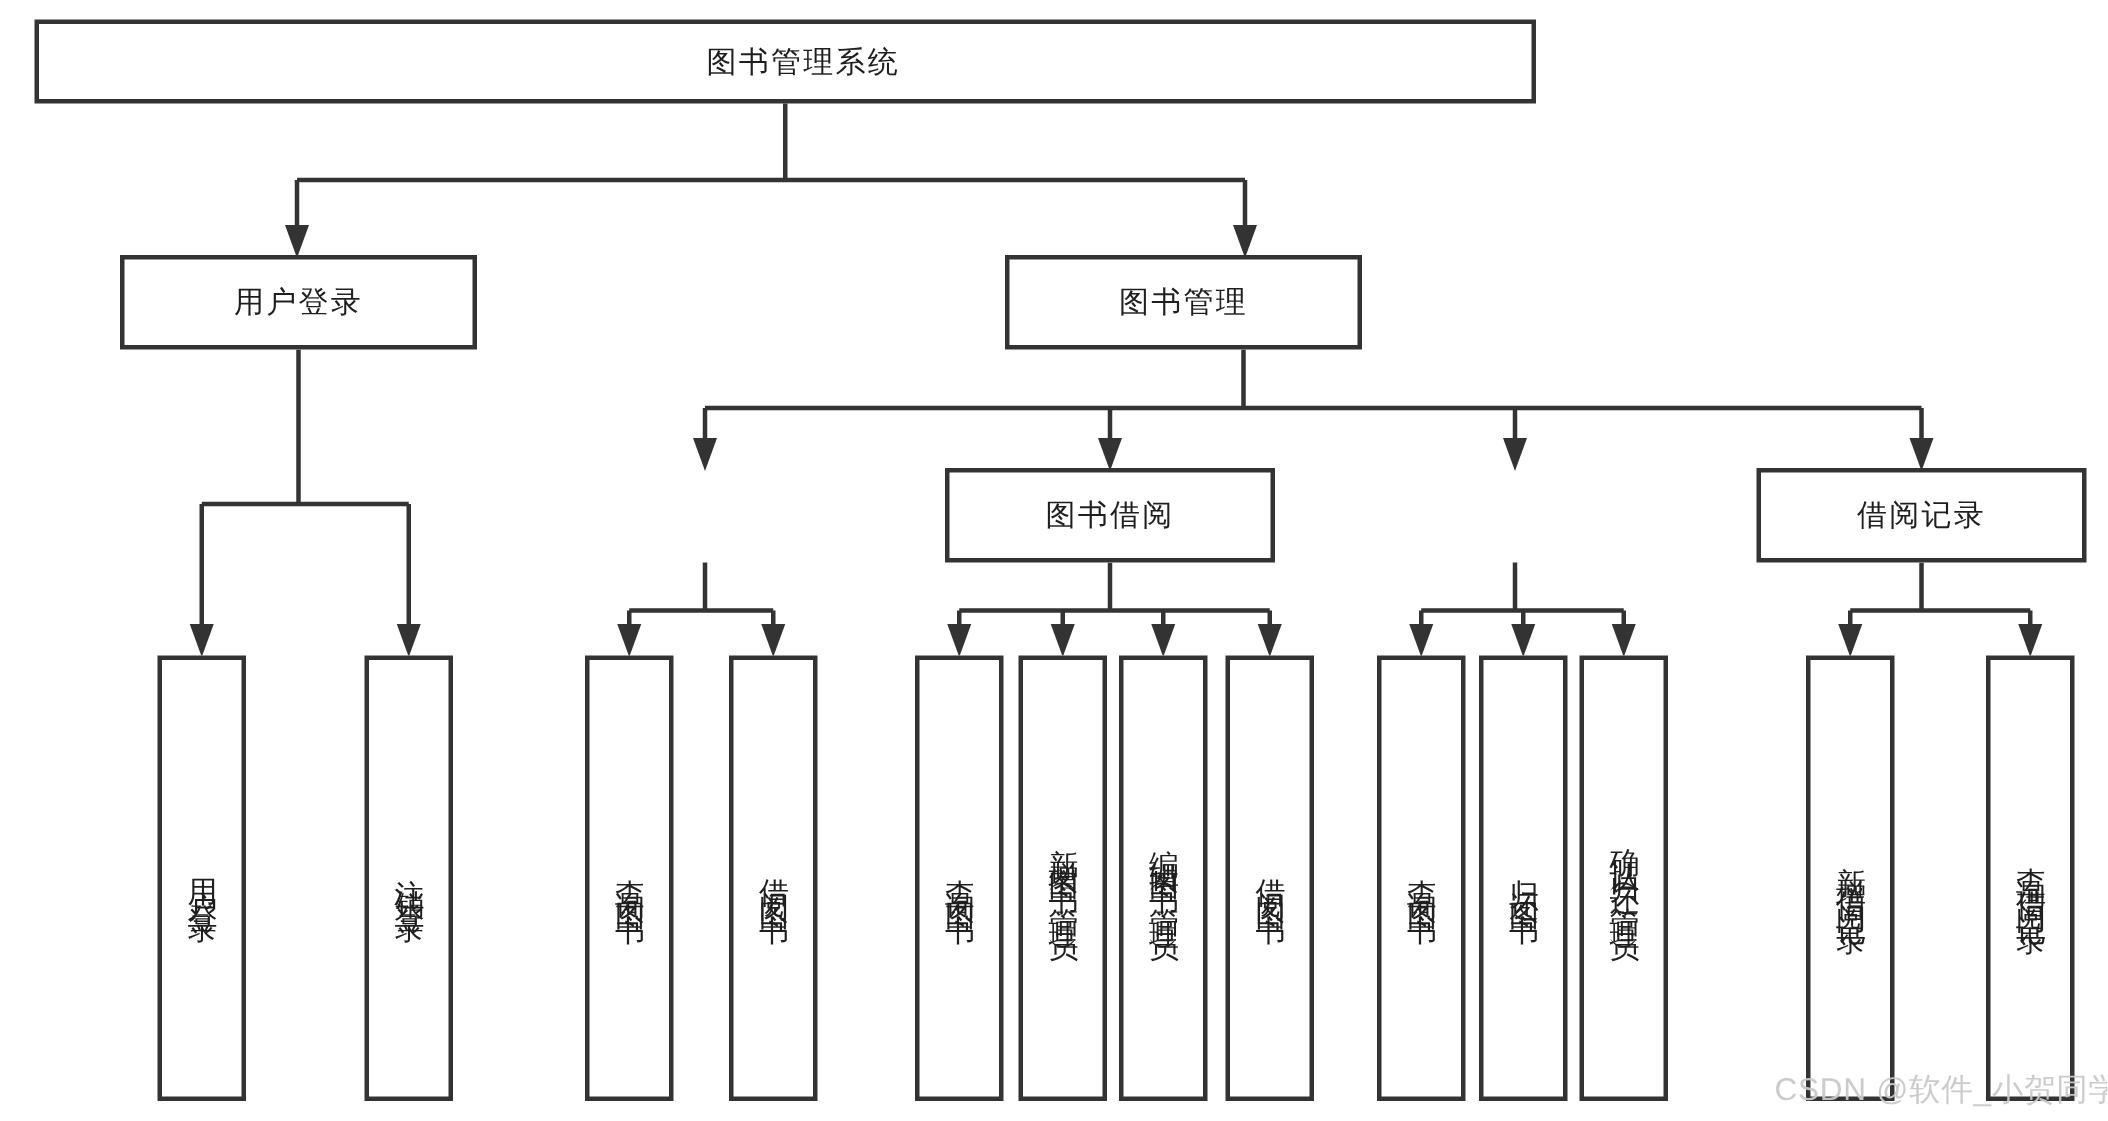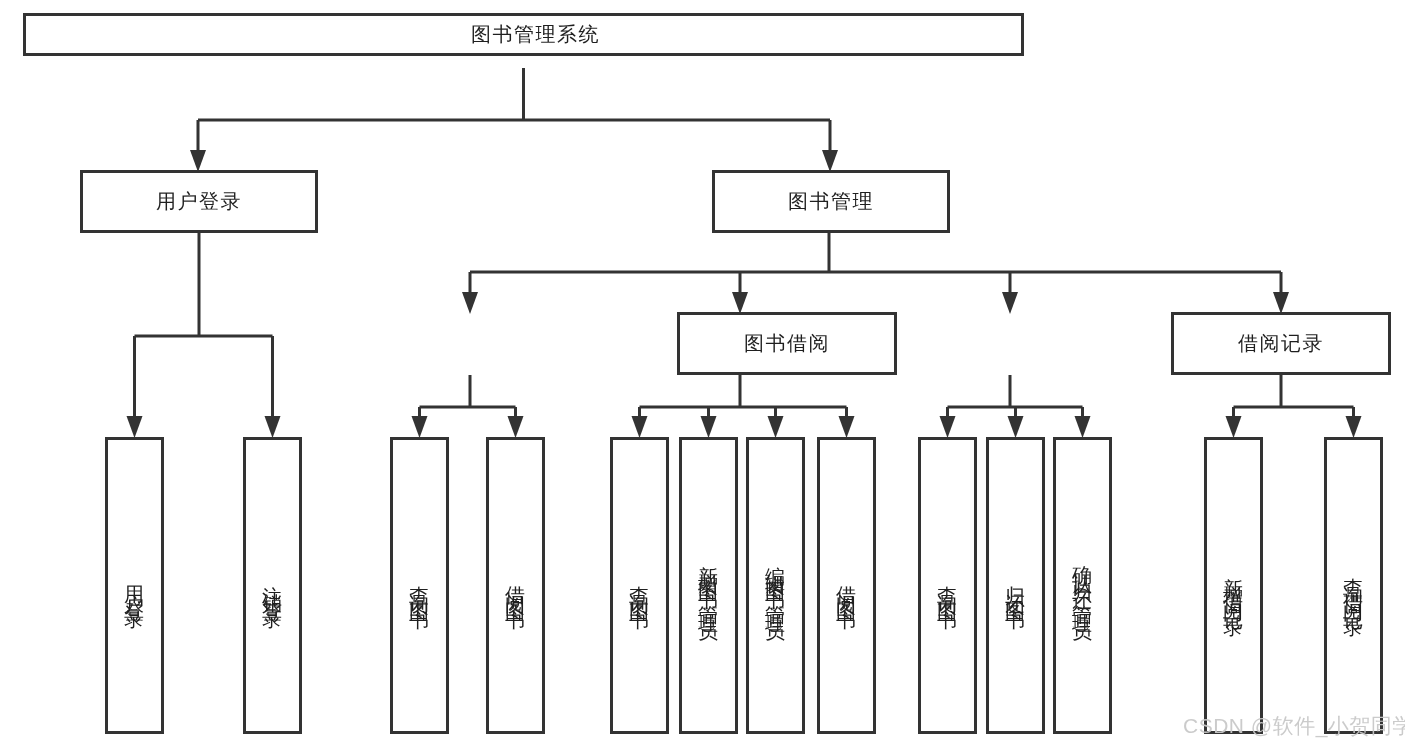--- a/index.html
+++ b/index.html
@@ -17,27 +17,27 @@
     position:absolute;border:3px solid var(--line);background:#fff;
     display:flex;align-items:center;justify-content:center;
     color:var(--text);box-sizing:border-box;text-align:center;
   }
   .h{font-size:20px;letter-spacing:1.5px;}
   .v{
     writing-mode:vertical-rl;text-orientation:mixed;
     font-size:20px;letter-spacing:8px;line-height:1;
   }
   
-  #n-root{left:23px;top:13px;width:1001px;height:43px;padding-left:24px;}
+  #n-root{left:23px;top:13px;width:1001px;height:56px;padding-left:24px;}
   
   #n-l2-0{left:80px;top:170px;width:238px;height:63px;}
-  #n-l2-1{left:712px;top:170px;width:238px;height:63px;}
+  #n-l2-1{left:670px;top:170px;width:238px;height:63px;}
   
   #n-l3-0{left:360px;top:312px;width:220px;height:63px;}
-  #n-l3-1{left:630px;top:312px;width:220px;height:63px;margin-left:47px;}
+  #n-l3-1{left:630px;top:312px;width:220px;height:63px;}
   #n-l3-2{left:900px;top:312px;width:220px;height:63px;}
   #n-l3-3{left:1171px;top:312px;width:220px;height:63px;}
   
   .leaf{top:437px;width:59px;height:297px;}
   #lf0{left:105px;} #lf1{left:243px;}
   #lf2{left:390px;} #lf3{left:486px;}
   #lf4{left:610px;} #lf5{left:679px;} #lf6{left:746px;} #lf7{left:817px;}
   #lf8{left:918px;} #lf9{left:986px;} #lf10{left:1053px;}
   #lf11{left:1204px;} #lf12{left:1324px;}
 

